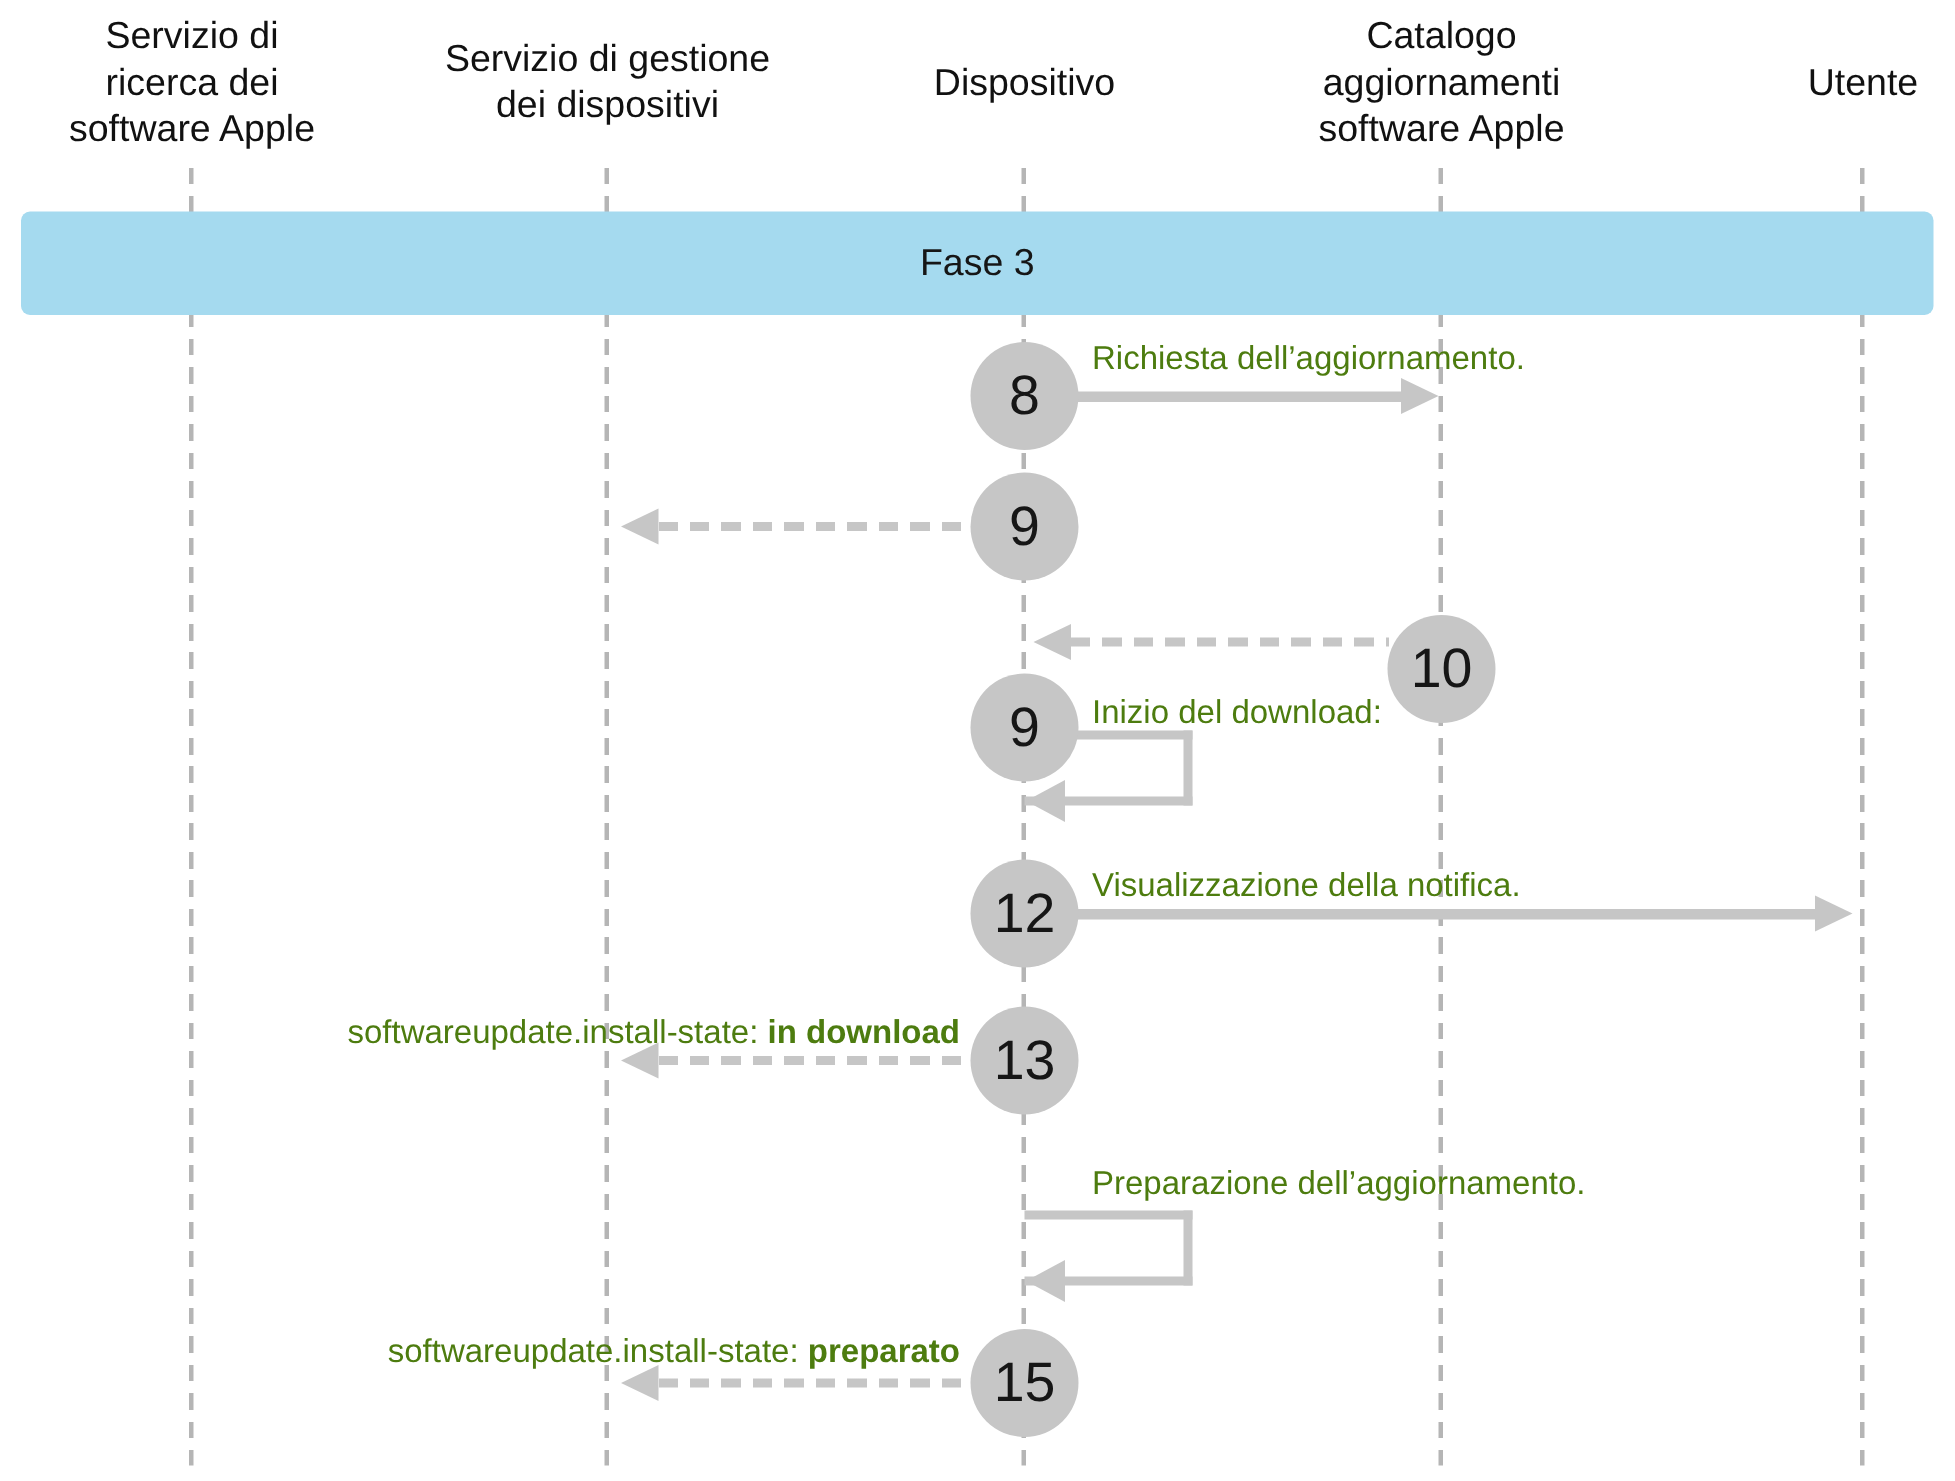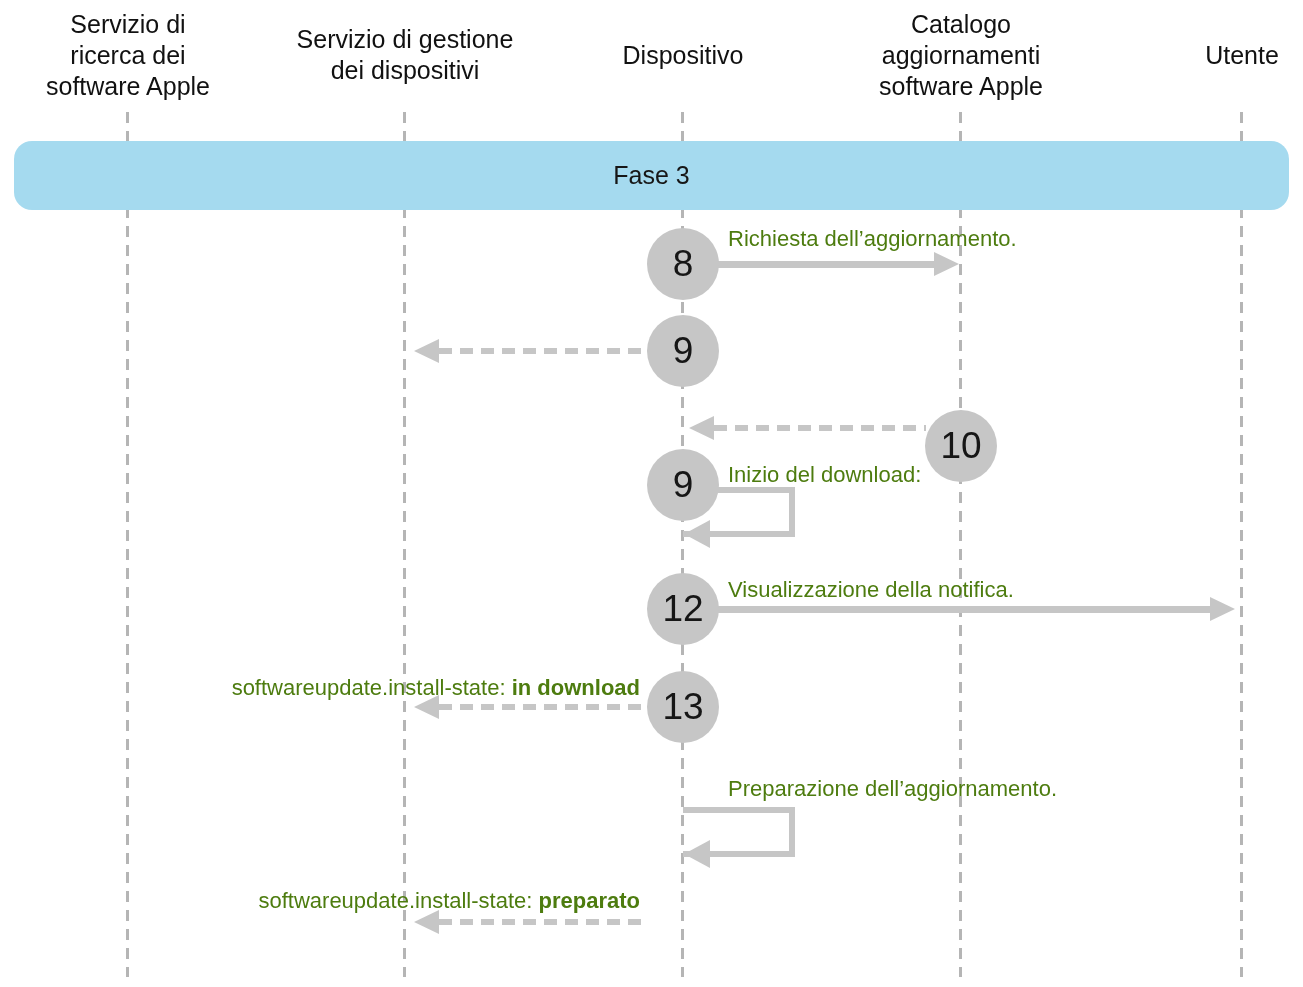--- a/index.html
+++ b/index.html
@@ -20,21 +20,21 @@
   }
   
   .lifeline{
     position:absolute;top:112px;height:865px;width:3px;
     background:repeating-linear-gradient(to bottom,#b5b5b5 0 11px,transparent 11px 19px);
     z-index:0;
   }
   
   .banner{
     position:absolute;left:14px;top:141px;width:1275px;height:69px;
-    background:#a5daef;border-radius:18px;
+    background:#a5daef;border-radius:6px;
     display:flex;align-items:center;justify-content:center;
     font-size:25px;color:#161616;z-index:2;
   }
   
   .circle{
     position:absolute;width:72px;height:72px;border-radius:50%;
     background:#c6c6c6;color:#161616;
     display:flex;align-items:center;justify-content:center;
     font-size:37px;z-index:3;
   }
@@ -124,14 +124,15 @@
   <div class="slabel right" style="right:663px;top:675px"><span>softwareupdate.install-state: </span><b>in download</b></div>
   <div class="circle" style="left:647px;top:671px">13</div>
 
   <div class="loop" style="left:683px;top:807px"></div>
   <div class="loop-head" style="left:684px;top:840px"></div>
   <div class="slabel" style="left:728px;top:776px">Preparazione dell’aggiornamento.</div>
 
   <div class="shaft-dashed" style="left:439px;top:919px;width:210px"></div>
   <div class="head-left" style="left:414px;top:910px"></div>
   <div class="slabel right" style="right:663px;top:888px"><span>softwareupdate.install-state: </span><b>preparato</b></div>
+  <div class="circle" style="left:647px;top:886px">15</div>
 
 </div>
 
 </body></html>

